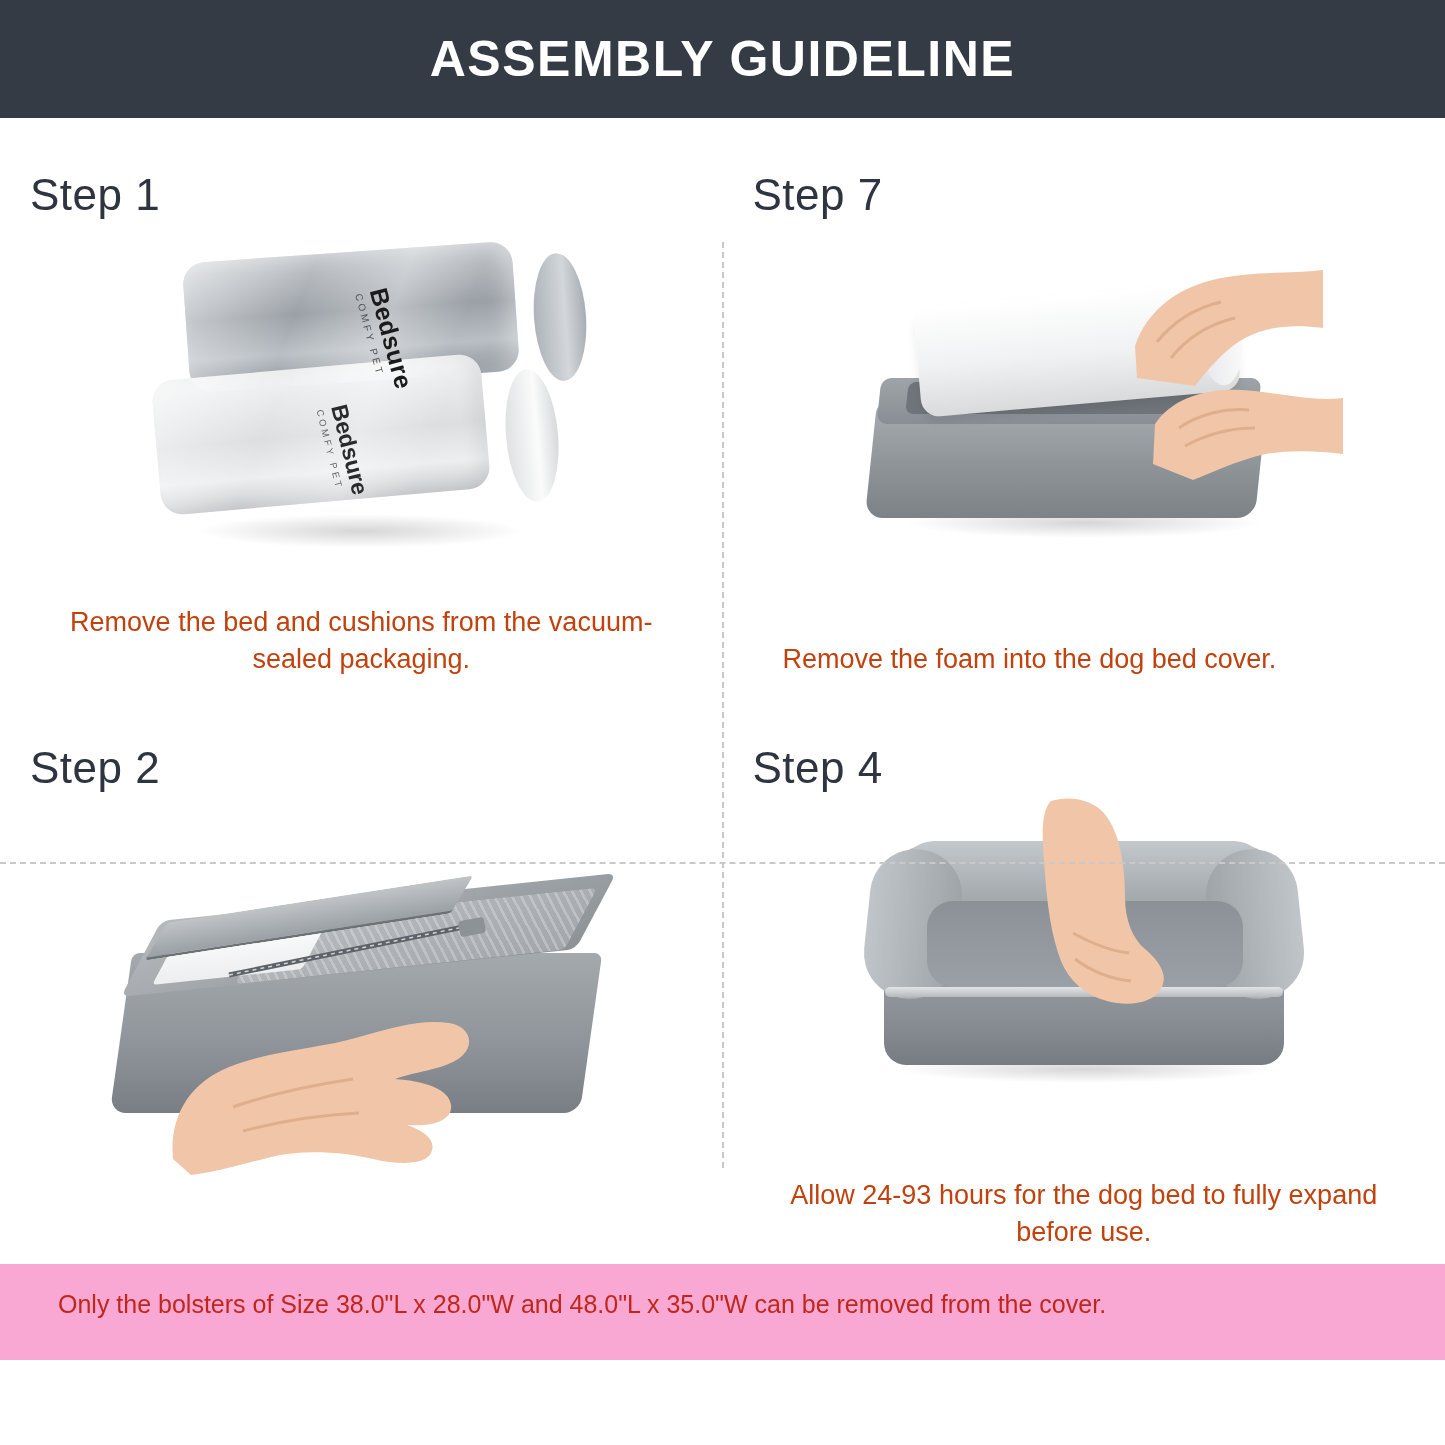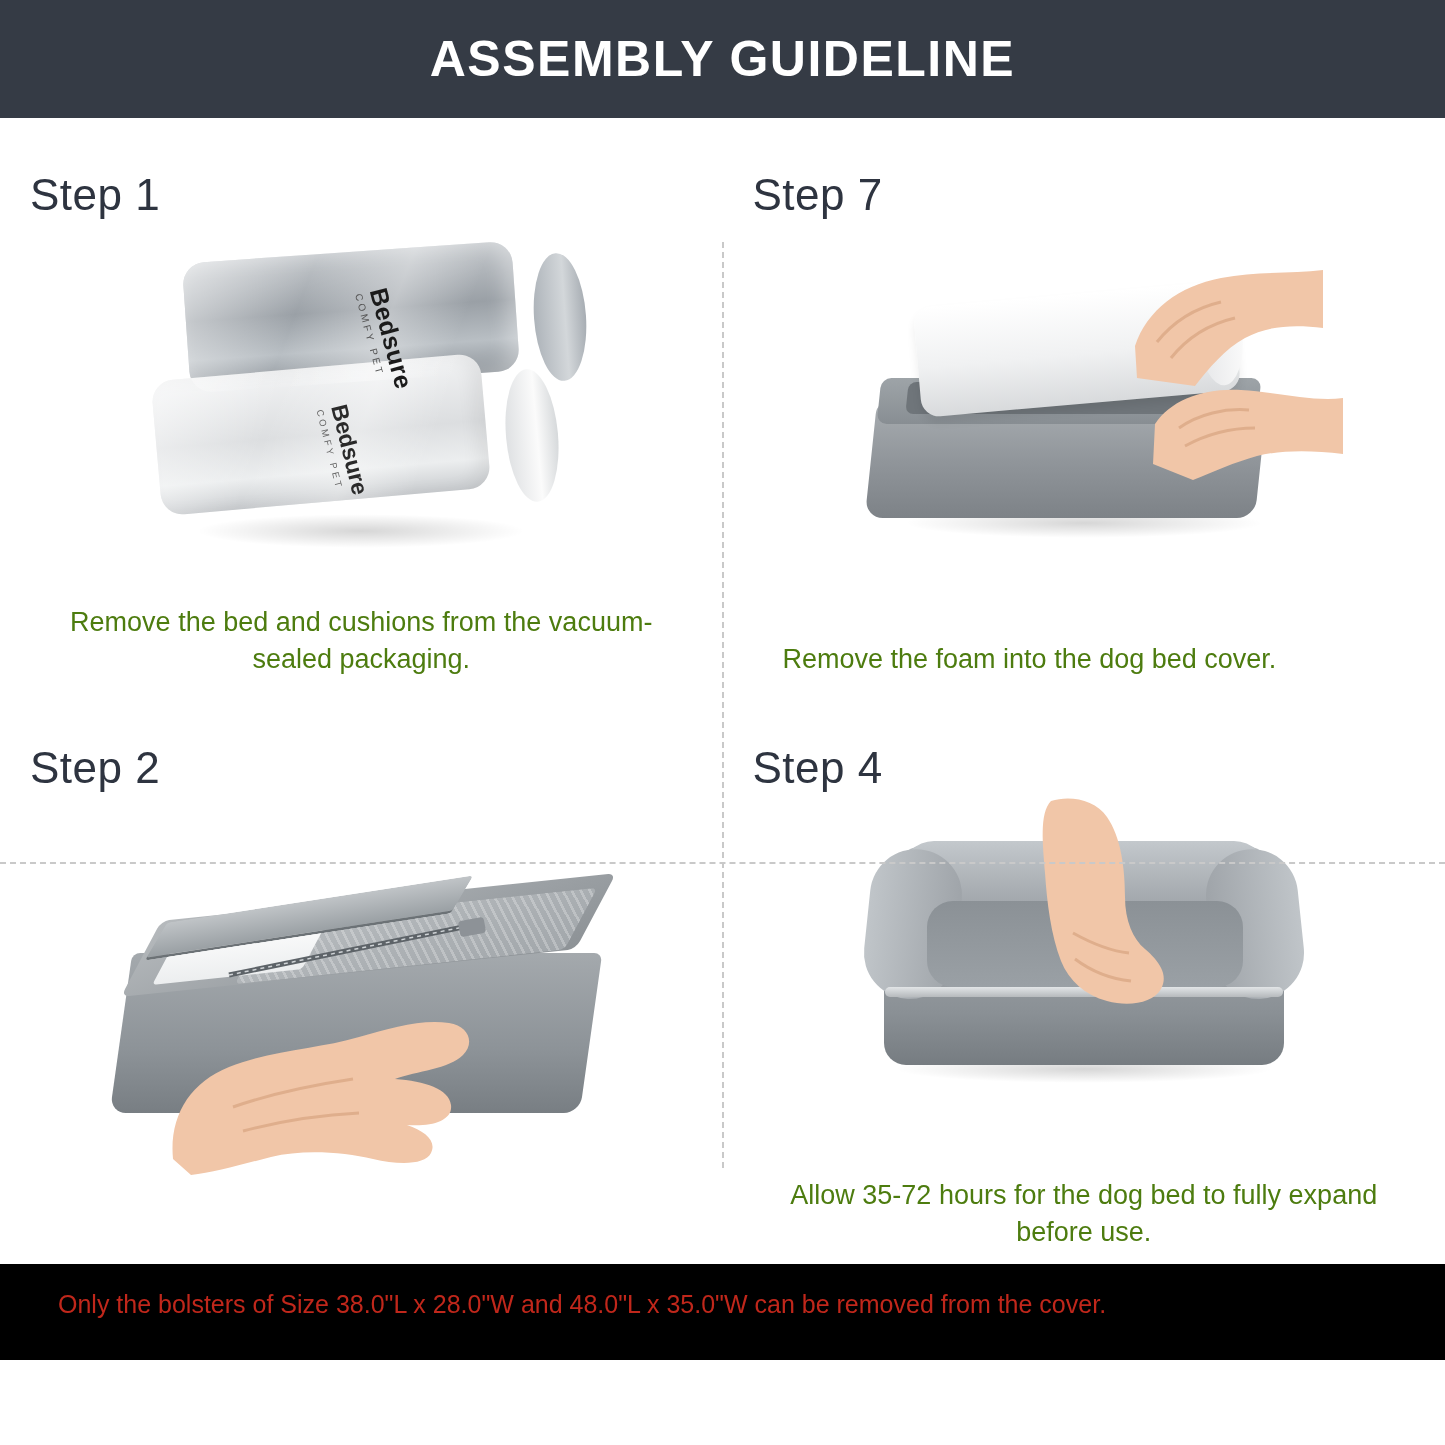--- a/index.html
+++ b/index.html
@@ -76,31 +76,31 @@
   .illustration {
     flex: 1 1 auto;
     width: 100%;
     display: flex;
     align-items: center;
     justify-content: center;
     position: relative;
   }
   .caption {
     font-size: 27px;
-    color: #4d7c0f;
+    color: #c2410c;
     text-align: center;
     line-height: 1.35;
     padding: 0 30px;
     margin-bottom: 4px;
     margin-top: 38px;
   }
   
   .footer-note {
     flex: 0 0 auto;
-    background: #000000;
+    background: #f9a8d4;
     padding: 22px 58px 26px;
     min-height: 96px;
   }
   .footer-text {
     color: #c0271b;
     font-size: 25px;
     line-height: 1.45;
   }
 
   
@@ -378,21 +378,21 @@
           <div class="bed4-bolster-r"></div>
           <div class="bed4-seat"></div>
           <div class="bed4-piping"></div>
           <svg class="hand" style="left:180px;top:-12px;" width="170" height="230" viewBox="0 0 170 230">
             <path class="hand-skin" d="M22 8 C40 2 66 6 78 24 C92 44 96 76 96 104 C96 128 104 146 116 156 C130 168 140 182 132 196 C124 210 100 214 78 208 C56 202 40 188 32 168 C22 142 18 110 16 80 C14 52 10 20 22 8 Z" fill="#f0c4a4"></path>
             <path d="M44 140 C62 150 80 158 100 160" stroke="#dfae8c" stroke-width="3" fill="none"></path>
             <path d="M46 166 C62 178 82 186 102 188" stroke="#dfae8c" stroke-width="3" fill="none"></path>
           </svg>
         </div>
       </div>
-      <div class="caption">Allow 35-72 hours for the dog bed to fully expand before use.</div>
+      <div class="caption">Allow 24-93 hours for the dog bed to fully expand before use.</div>
     </div>
 
   </div>
 
   <div class="footer-note">
     <div class="footer-text">Only the bolsters of Size 38.0"L x 28.0"W  and 48.0"L x 35.0"W can be removed from the cover.</div>
   </div>
 
 </div>
 

